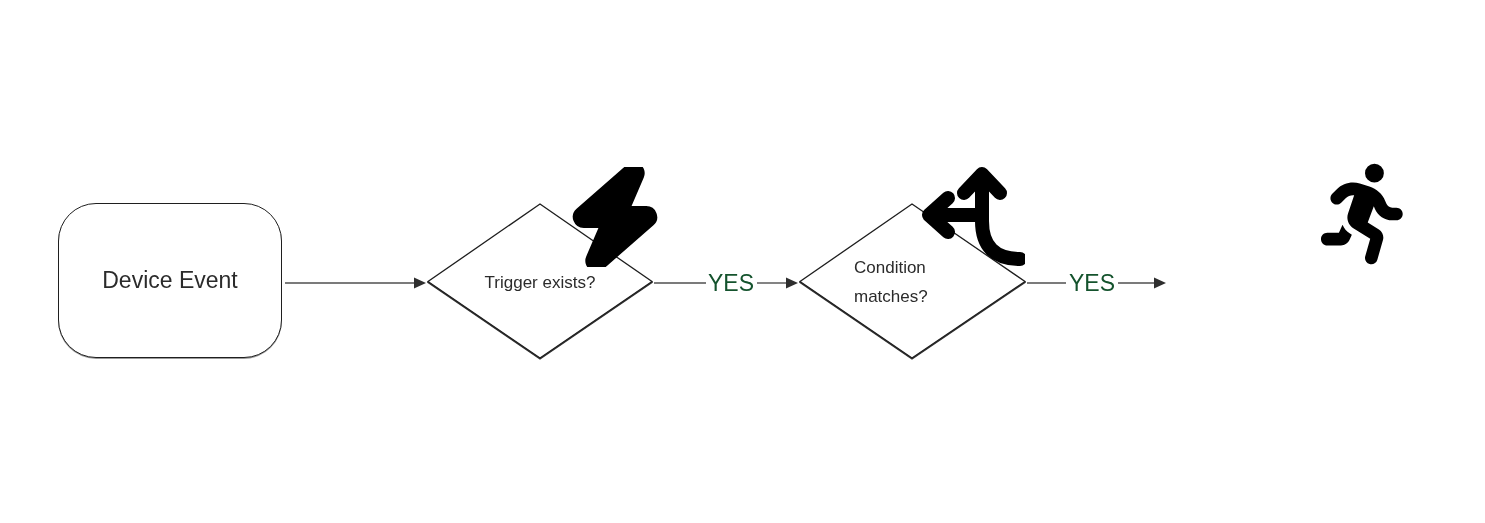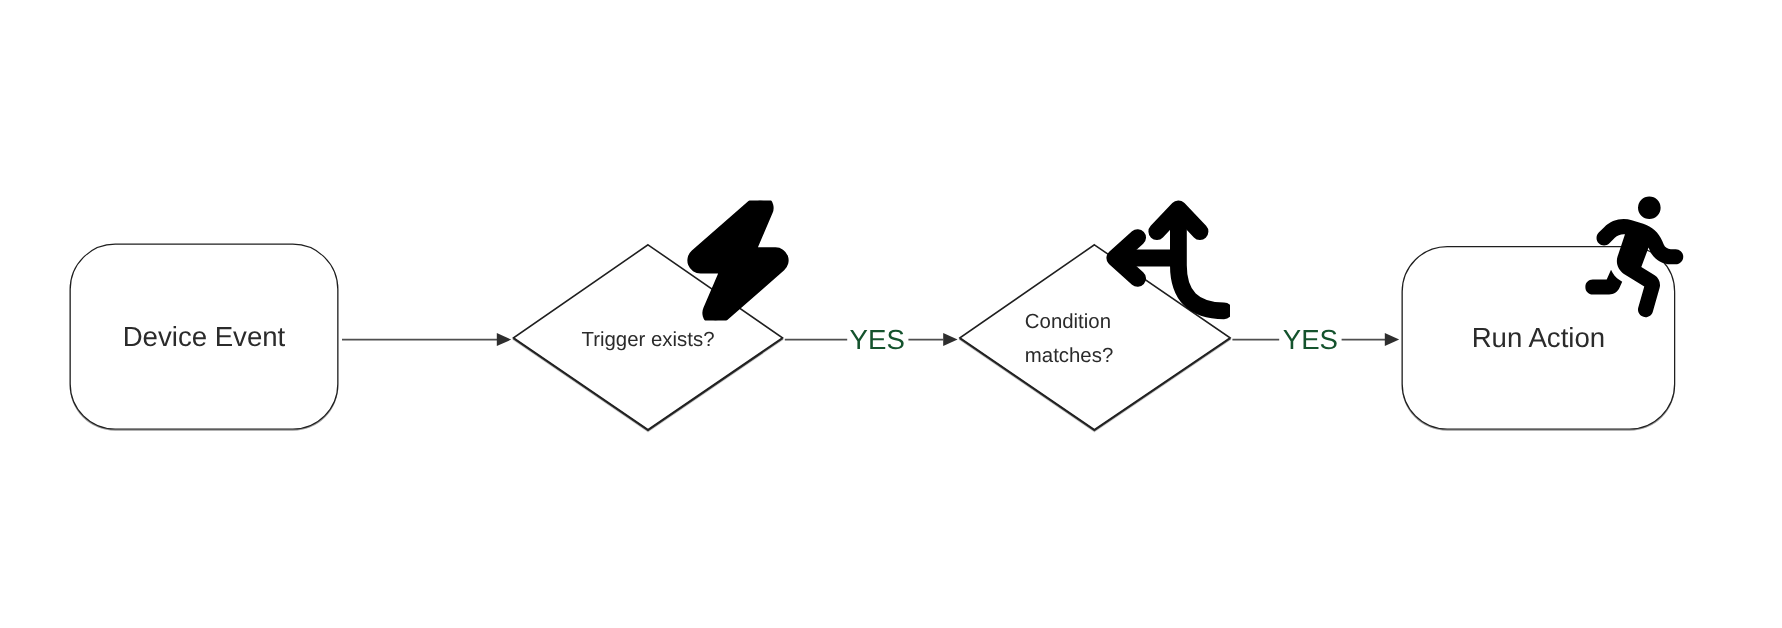--- a/index.html
+++ b/index.html
@@ -82,23 +82,20 @@
     </g>
 
     <polygon class="diamond-shape" points="540,204 652,281.5 540,358 428,281.5"></polygon>
     <polygon class="diamond-shape" points="912,204 1025,281.5 912,358 800,281.5"></polygon>
   </svg>
 
   <div class="node-rect" style="left:58px; top:203px; width:224px; height:155px;">
     <span>Device Event</span>
   </div>
 
-  <div class="node-rect" style="left:1168px; top:205px; width:228px; height:153px;">
-    <span>Run Action</span>
-  </div>
 
   <div class="diamond-label" style="left:482px; top:238px; width:116px; height:88px;">Trigger exists?</div>
 
   <div class="diamond-label" style="left:854px; top:238px; width:116px; height:88px;">Condition matches?</div>
 
   <div class="edge-label" style="left:703px; top:268px;">YES</div>
 
   <div class="edge-label" style="left:1064px; top:268px;">YES</div>
 
   <svg class="icon" style="left:571px; top:167px;" width="88" height="100" viewBox="0 0 448 512">

